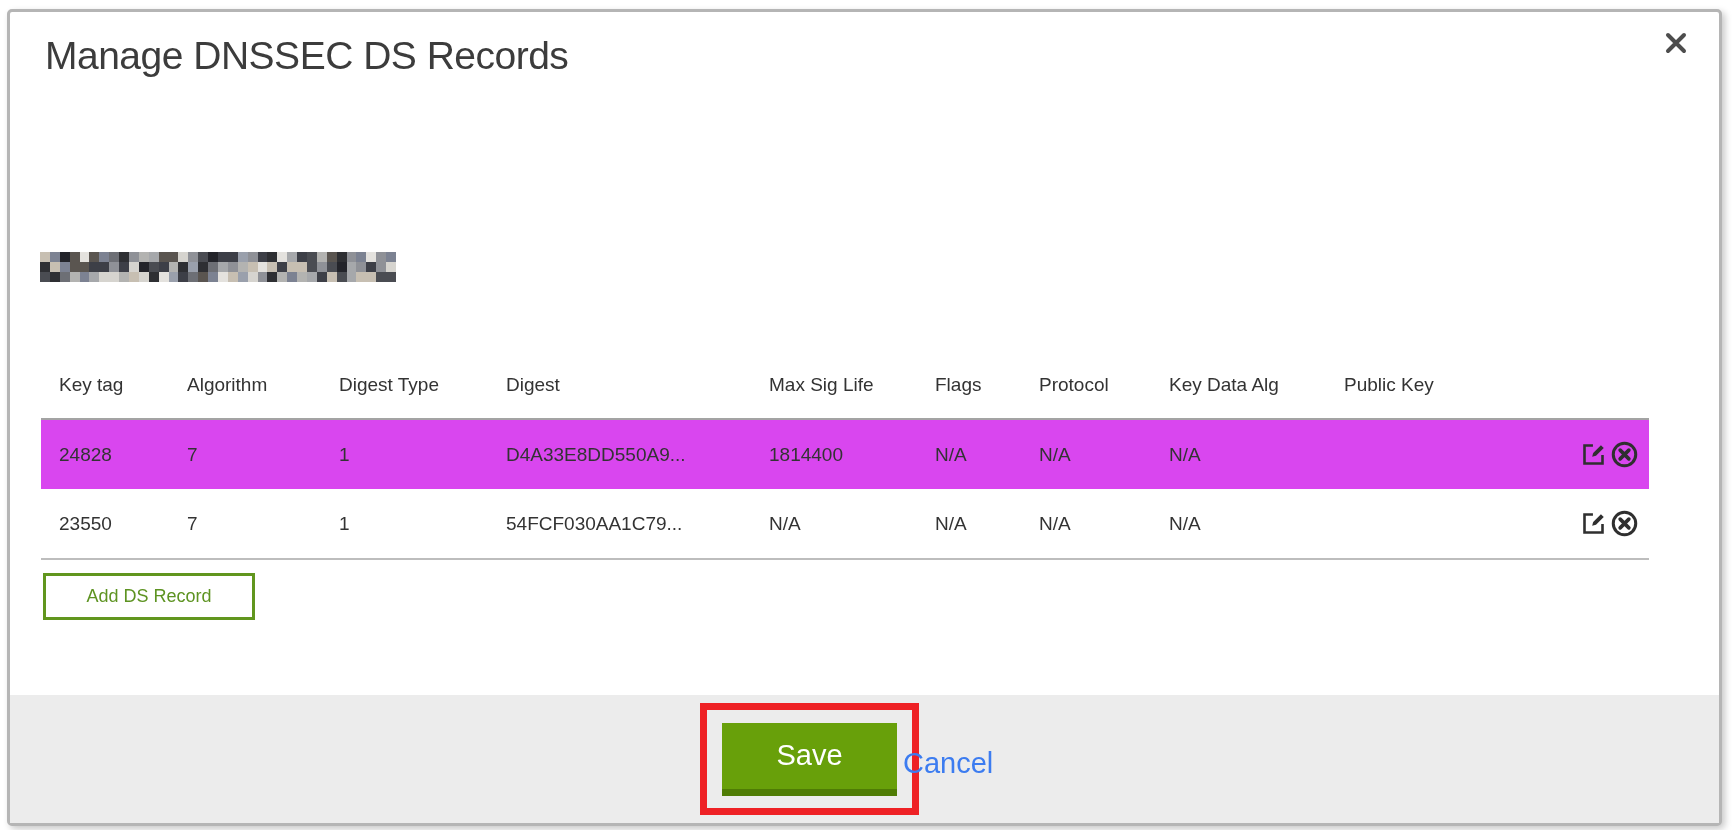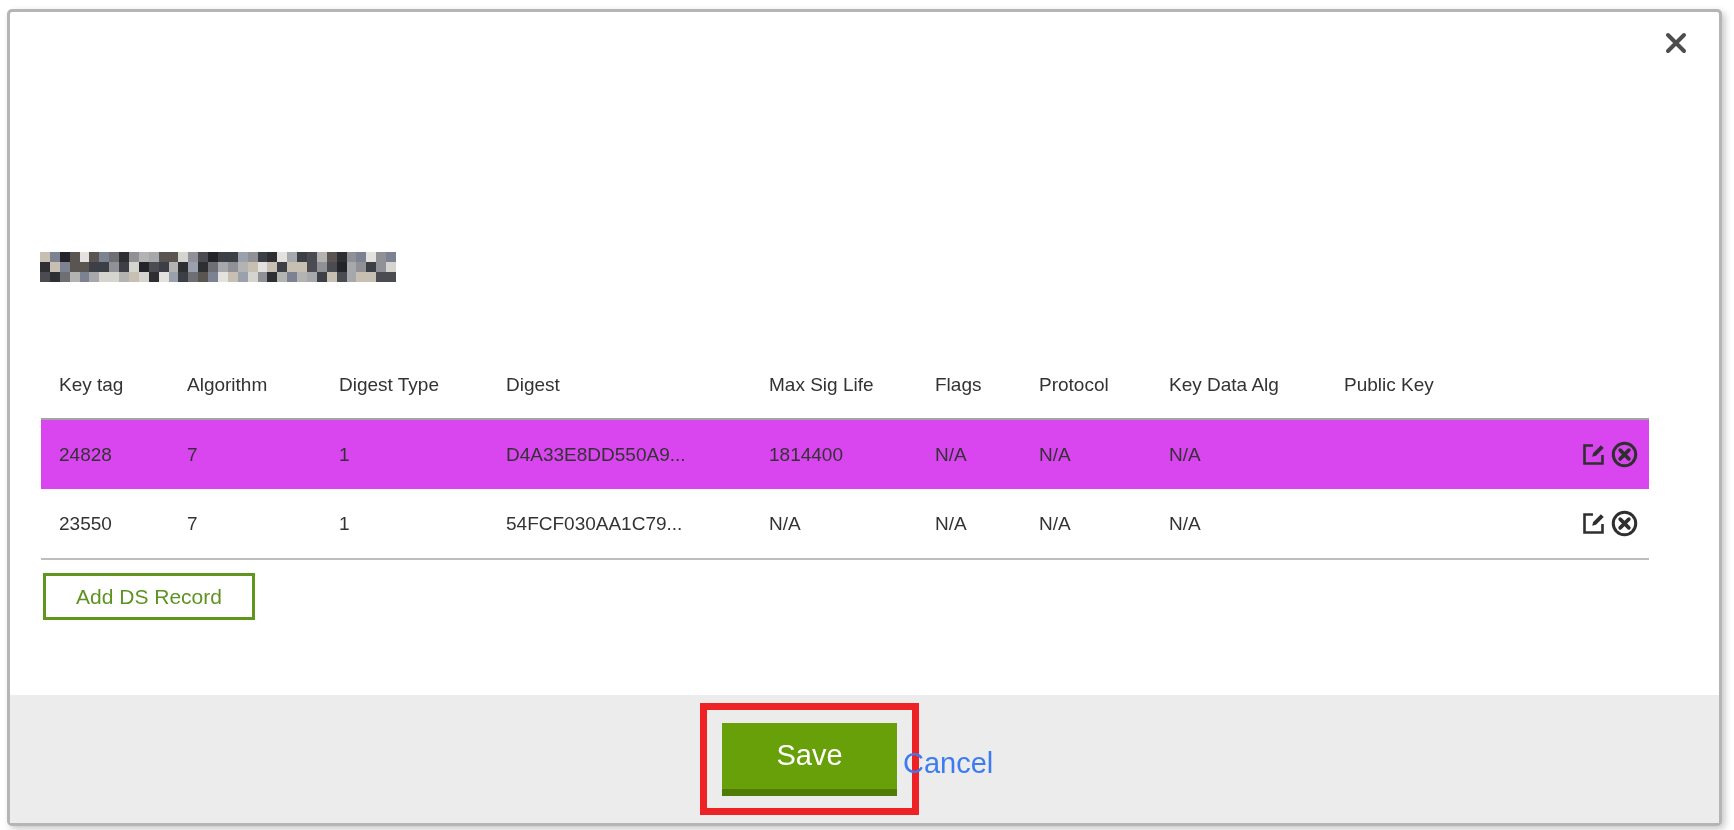--- a/index.html
+++ b/index.html
@@ -27,37 +27,38 @@
           font-size:19px;color:#333;}
   .ds-row.odd{background:#d946ef;}
   .ds-row.even{background:#ffffff;}
   .c1{width:128px;flex:none;} .c2{width:152px;flex:none;} .c3{width:167px;flex:none;}
   .c4{width:263px;flex:none;} .c5{width:166px;flex:none;} .c6{width:104px;flex:none;}
   .c7{width:130px;flex:none;} .c8{width:175px;flex:none;} .c9{flex:1;}
   .row-actions{flex:none;display:flex;align-items:center;gap:1px;margin-right:10px;}
   .icon-btn{width:30px;height:30px;cursor:pointer;display:flex;align-items:center;justify-content:center;}
 
   .add-btn{position:absolute;left:33px;top:561px;width:212px;height:47px;background:#fff;
-           border:3px solid #61961e;color:#5d9321;font-size:21px;display:flex;align-items:center;
+           border:3px solid #61961e;color:#5d9321;font-size:18px;display:flex;align-items:center;
            justify-content:center;box-sizing:border-box;cursor:pointer;font-family:inherit;}
 
   .footer{position:absolute;left:0;right:0;bottom:0;top:683px;background:#ececec;}
   .save-highlight{position:absolute;left:690px;top:8px;width:219px;height:112px;
                   border:7px solid #ee2125;box-sizing:border-box;display:flex;
                   align-items:center;justify-content:center;}
   .save-btn{width:175px;height:73px;background:#68a00a;border:none;border-bottom:7px solid #4f7c05;
             color:#fff;font-size:29px;font-family:inherit;cursor:pointer;box-sizing:border-box;}
   .cancel-link{position:absolute;left:893px;top:52px;font-size:29px;color:#3c7cf0;cursor:pointer;text-decoration:none;}
 </style>
 </head>
 <body>
 
 <div class="stage">
   <div class="dialog">
 
+    <div class="dialog-title">Manage DNSSEC DS Records</div>
 
     <div class="close-btn">
       <svg width="34" height="34" viewBox="0 0 34 34">
         <path d="M9 9 L25 25 M25 9 L9 25" stroke="#4d4d4d" stroke-width="4" stroke-linecap="round"></path>
       </svg>
     </div>
 
     <div class="redacted-domain" id="mosaic">
         <div style="background: rgb(199, 191, 178);"></div>
         <div style="background: rgb(124, 130, 146);"></div>

